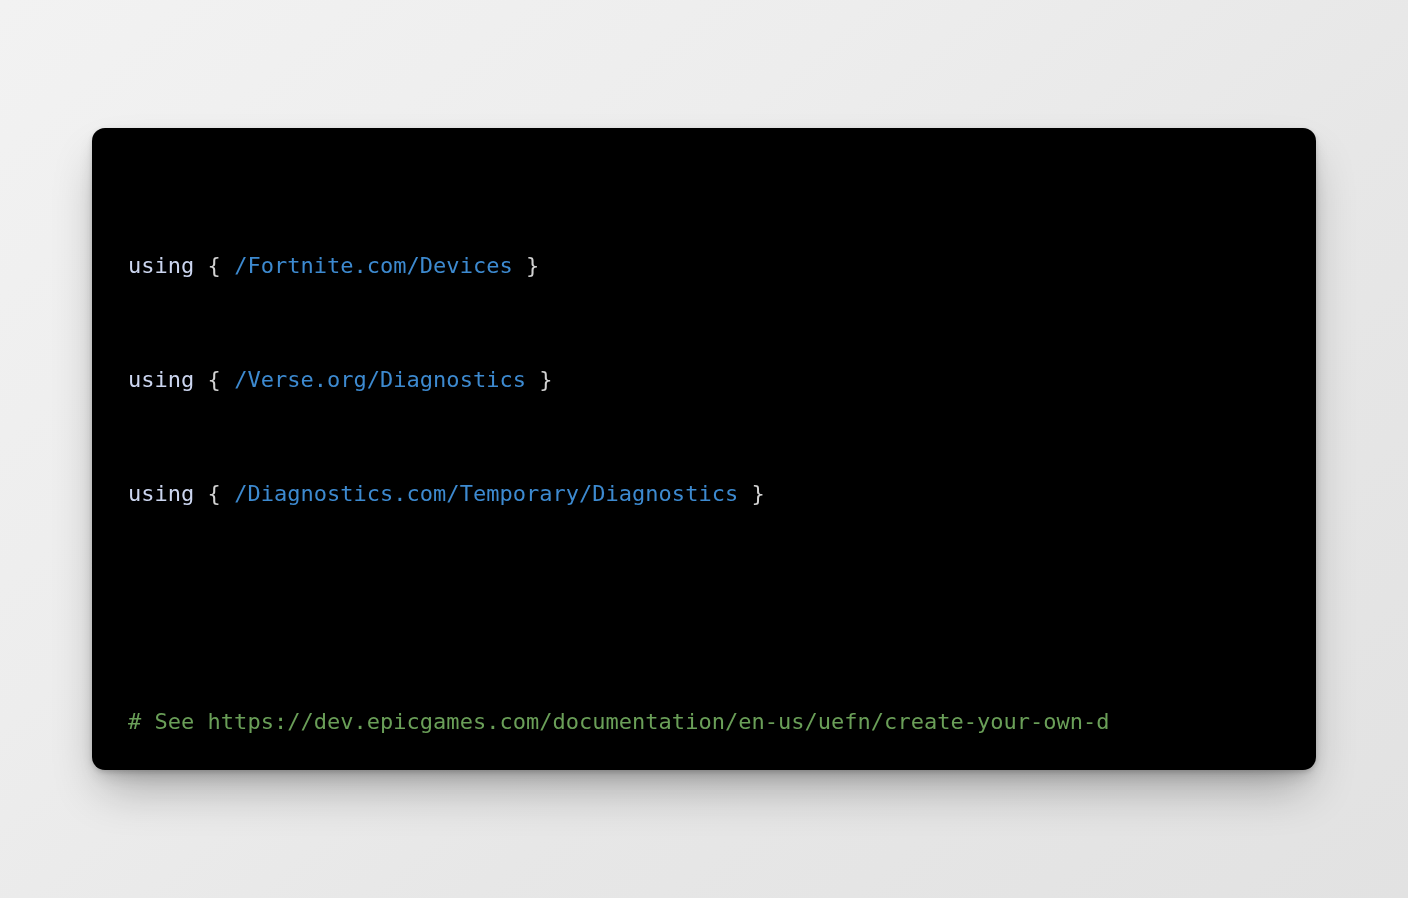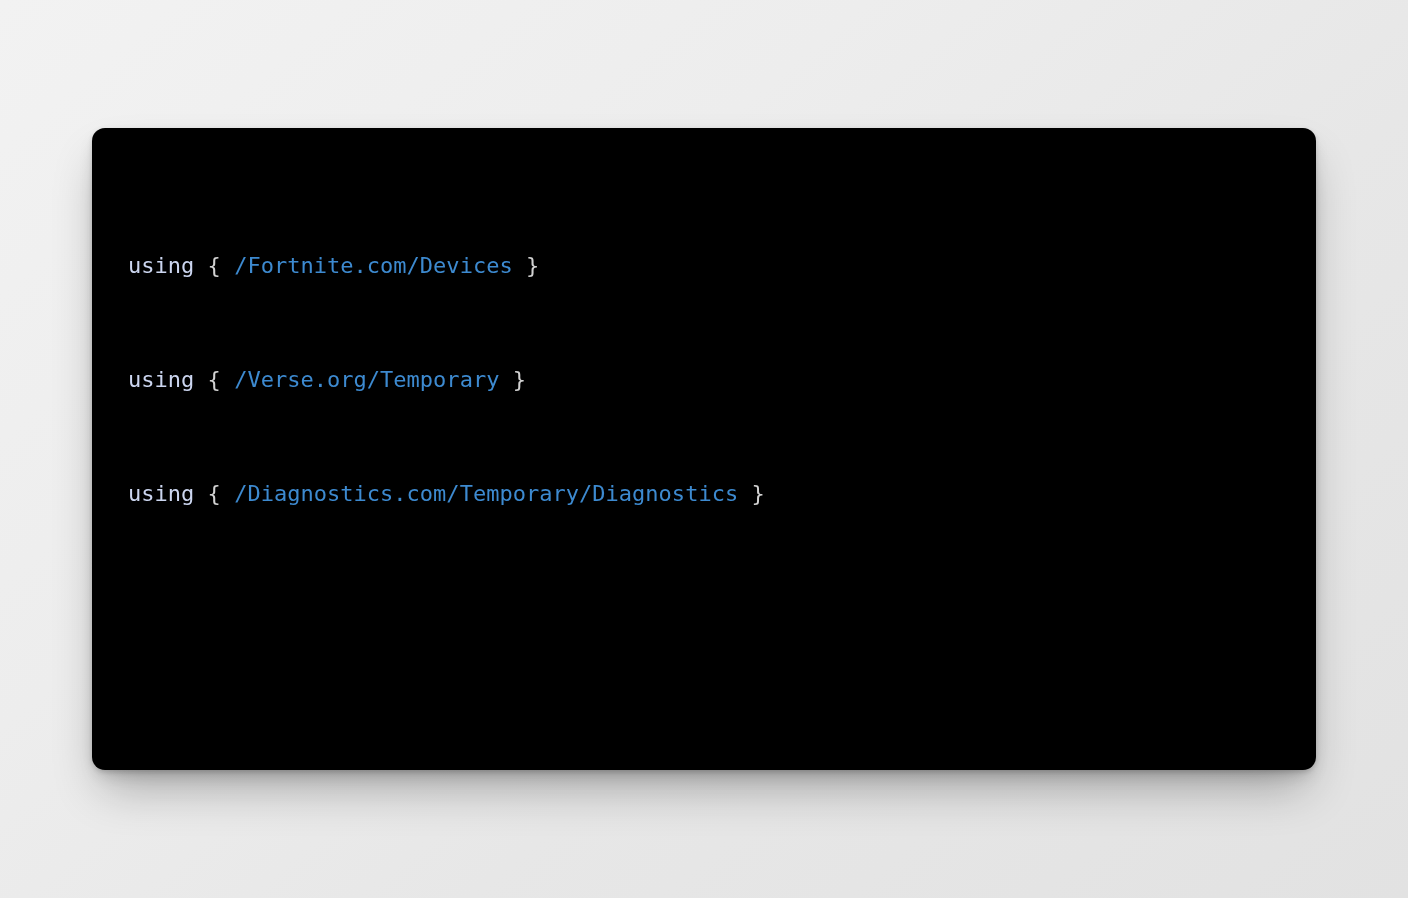--- a/index.html
+++ b/index.html
@@ -67,26 +67,27 @@
 </head>
 <body>
 
 <div id="stage">
 
   <div id="code-card">
     <pre id="code-block"><code>
 
 <span class="ln"><span class="t-kw">using</span><span class="t-punct"> </span><span class="t-punct">{</span><span class="t-punct"> </span><span class="t-path">/Fortnite.com/Devices</span><span class="t-punct"> </span><span class="t-punct">}</span></span>
 
-<span class="ln"><span class="t-kw">using</span><span class="t-punct"> </span><span class="t-punct">{</span><span class="t-punct"> </span><span class="t-path">/Verse.org/Temporary</span><span class="t-punct"> </span><span class="t-punct">}</span></span>
+<span class="ln"><span class="t-kw">using</span><span class="t-punct"> </span><span class="t-punct">{</span><span class="t-punct"> </span><span class="t-path">/Verse.org/Diagnostics</span><span class="t-punct"> </span><span class="t-punct">}</span></span>
 
 <span class="ln"><span class="t-kw">using</span><span class="t-punct"> </span><span class="t-punct">{</span><span class="t-punct"> </span><span class="t-path">/Diagnostics.com/Temporary/Diagnostics</span><span class="t-punct"> </span><span class="t-punct">}</span></span>
 
 <span class="ln blank"></span>
 
+<span class="ln"><span class="t-comment"># See https://dev.epicgames.com/documentation/en-us/uefn/create-your-own-d</span></span>
 
 
 
 
 
 
 
 
 
 

